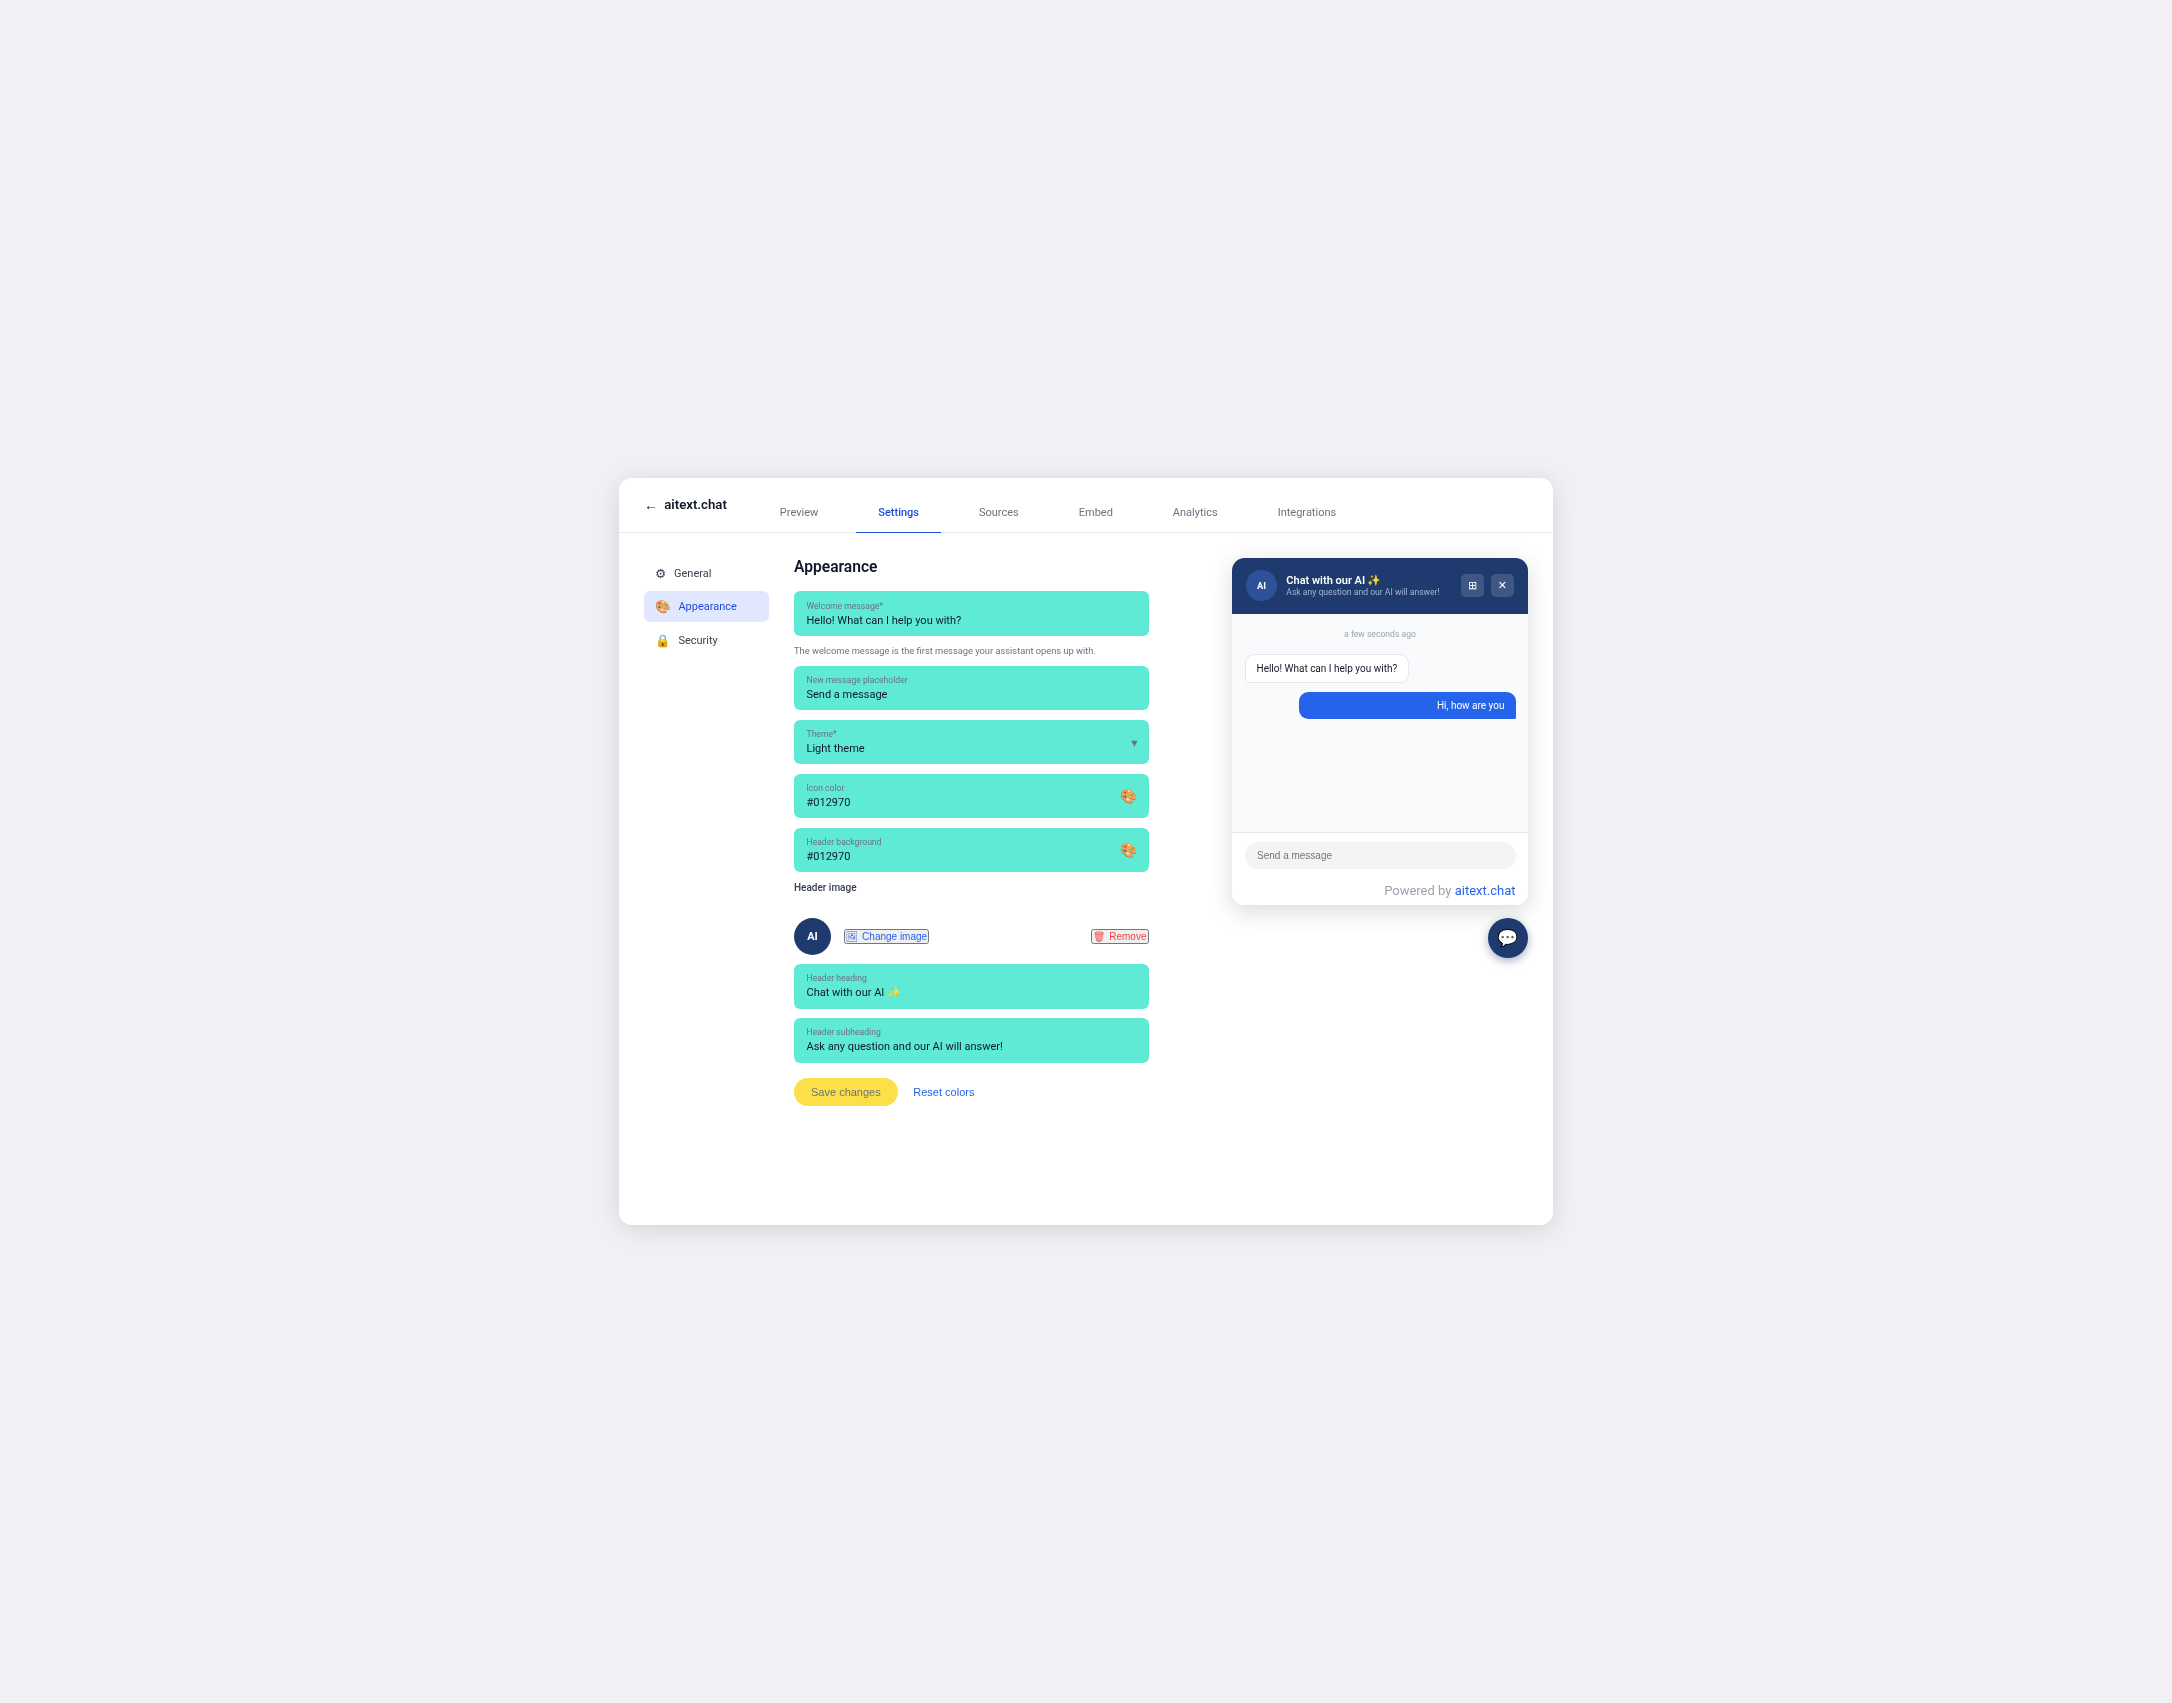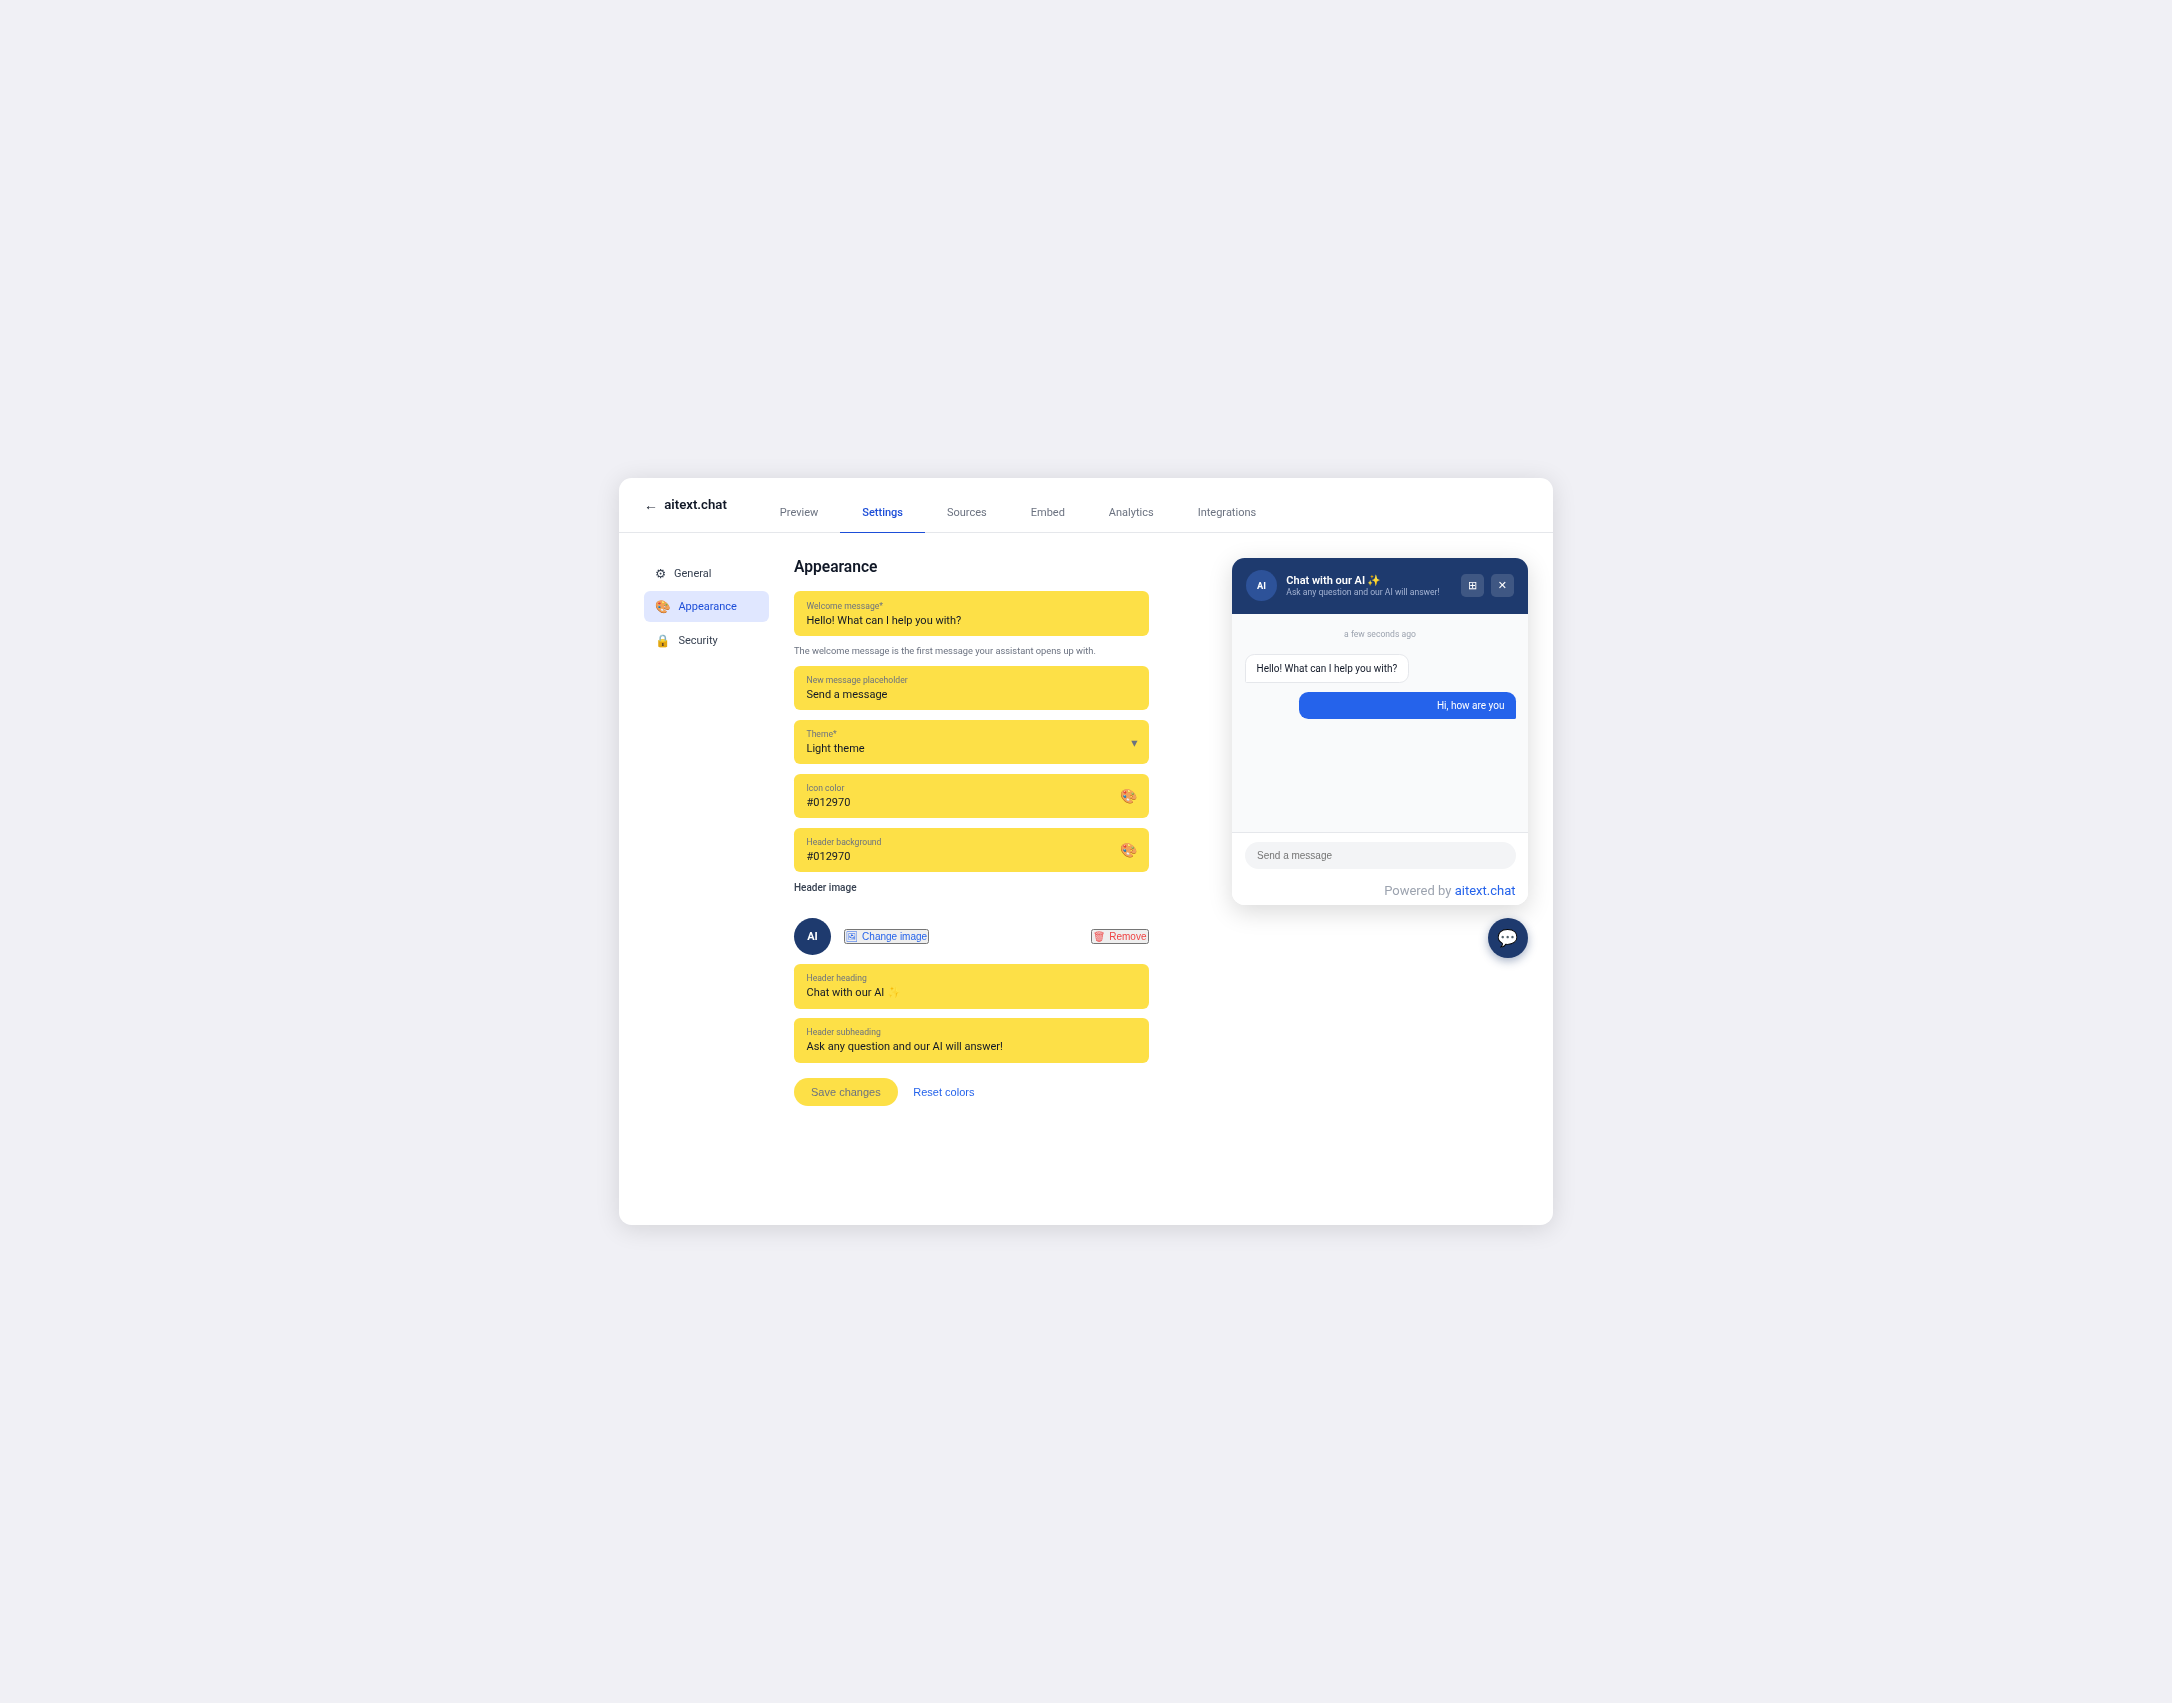--- a/index.html
+++ b/index.html
@@ -44,21 +44,21 @@
     .back-arrow {
       font-size: 14px;
     }
     .site-name {
       font-size: 13.2px;
       font-weight: 600;
       color: #111827;
     }
     .nav-tabs {
       display: flex;
-      gap: 0;
+      gap: 16px;
     }
     .nav-tab {
       padding: 12.5px 22px;
       font-size: 11px;
       color: #6b7280;
       cursor: pointer;
       border-bottom: 1.6px solid transparent;
       margin-bottom: -0.8px;
       white-space: nowrap;
     }
@@ -104,21 +104,21 @@
       flex: 1;
       max-width: 358px;
     }
     .settings-title {
       font-size: 15.6px;
       font-weight: 600;
       color: #111827;
       margin-bottom: 15.6px;
     }
     .form-field {
-      background: #fde047;
+      background: #5eead4;
       border-radius: 6.2px;
       padding: 9.3px 12.5px;
       margin-bottom: 9.3px;
       position: relative;
     }
     .field-label {
       font-size: 8.6px;
       color: #6b7280;
       margin-bottom: 3.1px;
     }

